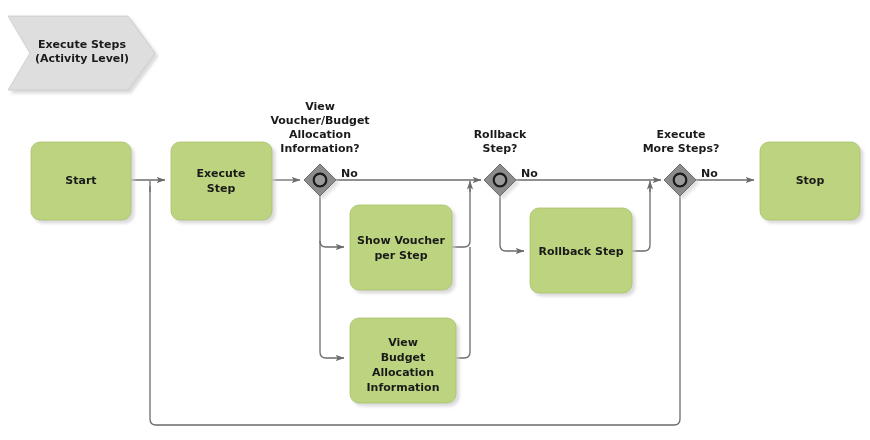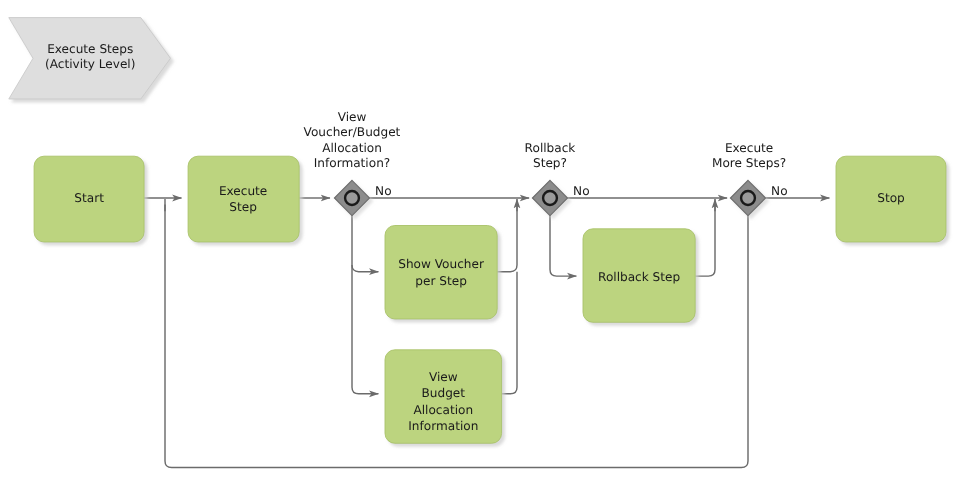--- a/index.html
+++ b/index.html
@@ -10,20 +10,21 @@
   body {
     width: 870px;
     height: 440px;
     font-family: "DejaVu Sans", sans-serif;
     overflow: hidden;
   }
   #diagram-root {
     position: relative;
     width: 870px;
     height: 336px;
+    font-weight: bold;
   }
   svg.flow {
     display: block;
     width: 870px;
     height: 440px;
   }
   .node-label {
     font-family: "DejaVu Sans", sans-serif;
     font-size: 11px;
     fill: #1a1a1a;

